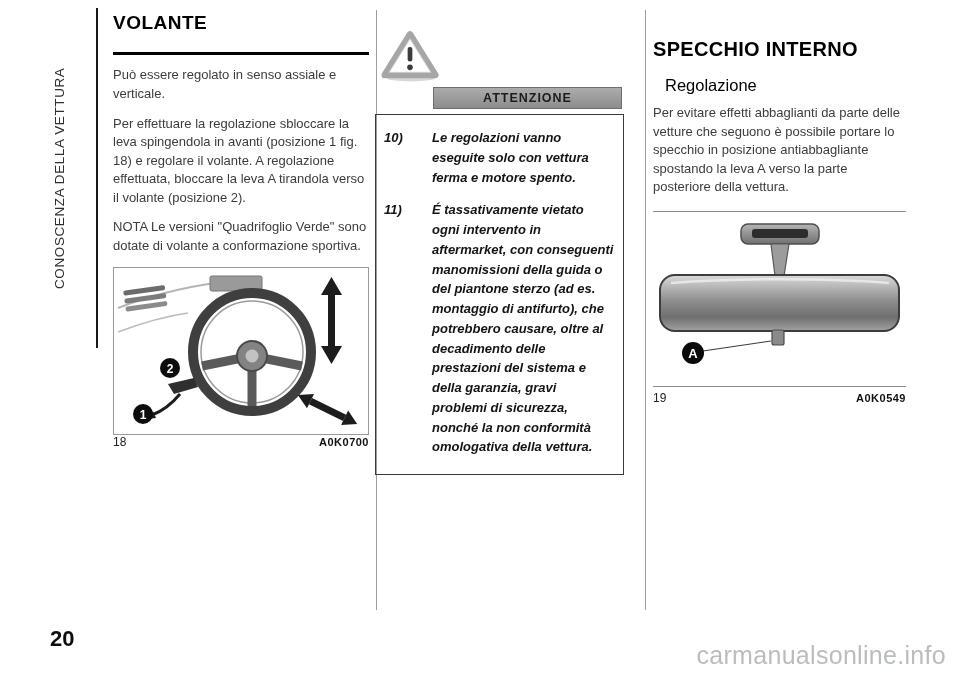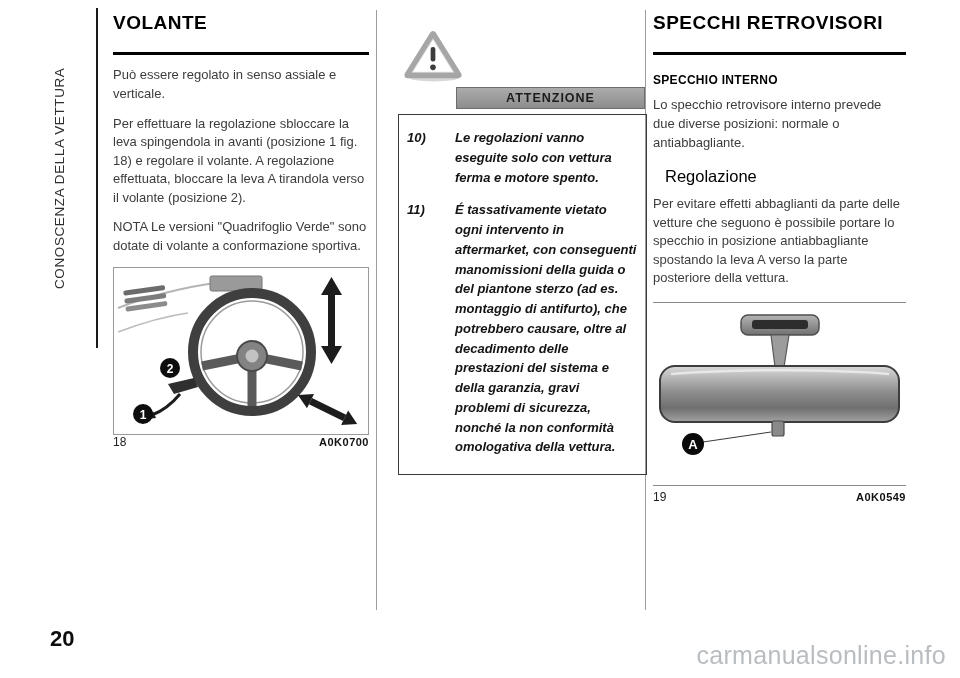--- a/index.html
+++ b/index.html
@@ -14,27 +14,27 @@
   .sidebar-line { position: absolute; left: 96px; top: 8px; width: 1.5px; height: 340px; background: #1a1a1a; }
   .page-number { position: absolute; left: 50px; top: 626px; font-size: 22px; font-weight: 700; color: #0d0d0d; }
   .watermark { position: absolute; right: 14px; top: 641px; font-size: 25px; color: #b9bdc0; letter-spacing: .3px; }
 
   
   .vrule { position: absolute; top: 10px; height: 600px; width: 1px; background: #9d9d9d; }
   .vrule1 { left: 376px; } .vrule2 { left: 645px; }
 
   .col { position: absolute; top: 12px; }
   .col1 { left: 113px; width: 256px; }
-  .col2 { left: 398px; width: 249px; }
+  .col2 { left: 375px; width: 249px; }
   .col3 { left: 653px; width: 253px; }
 
   .h-main { font-size: 19px; font-weight: 700; letter-spacing: .5px; color: #000;
     border-bottom: 3px solid #000; padding-bottom: 18px; margin-bottom: 11px; line-height: 1.18; }
   .body-p { font-size: 13px; line-height: 1.43; color: #3c3c3c; margin-bottom: 11px; }
-  .h-sub1 { font-size: 12px; font-weight: 700; color: #000; margin: 18px 0 9px; letter-spacing: .3px; }
+  .h-sub1 { font-size: 20px; font-weight: 700; color: #000; margin: 26px 0 9px; letter-spacing: .3px; }
   .h-sub2 { font-size: 16.5px; font-weight: 400; color: #000; margin: 15px 12px 9px; }
 
   .warn-refs { display: flex; align-items: center; gap: 5px; font-size: 11px; color: #3c3c3c; margin: 2px 0 10px; }
 
   .fig-box { border: 1px solid #9a9a9a; height: 168px; background: #fff; margin-top: 10px; }
   .fig-caption { display: flex; justify-content: space-between; align-items: baseline; }
   .fig-num { font-size: 12px; color: #222; }
   .fig-code { font-size: 11px; font-weight: 700; color: #111; letter-spacing: .5px; }
 
   
@@ -43,21 +43,21 @@
   .attn-bar { position: absolute; left: 58px; right: 2px; bottom: 0; height: 22px;
     background: linear-gradient(#ababab, #8d8d8d); border: 1px solid #6d6d6d;
     color: #1c1c1c; font-weight: 700; font-size: 12.5px; letter-spacing: 1px;
     display: flex; align-items: center; justify-content: center; }
   .warn-box { border: 1.5px solid #3a3a3a; margin-top: 5px; padding: 13px 9px 4px 8px; }
   .warn-item { display: flex; gap: 21px; font-weight: 700; font-style: italic;
     font-size: 13px; line-height: 1.52; color: #141414; margin-bottom: 13px; }
   .warn-item-num { flex: 0 0 27px; }
 
   .fig2-wrap { margin-top: 14px; border-top: 1px solid #8a8a8a; padding-top: 8px; }
-  .fig2-caption { border-top: 1px solid #8a8a8a; padding-top: 4px; display: flex; justify-content: space-between; align-items: baseline; margin-top: 22px; }
+  .fig2-caption { border-top: 1px solid #8a8a8a; padding-top: 4px; display: flex; justify-content: space-between; align-items: baseline; margin-top: 14px; }
 </style>
 </head>
 <body>
 
 <div class="page">
 
   <div class="sidebar-text">CONOSCENZA DELLA VETTURA</div>
   <div class="sidebar-line"></div>
   <div class="page-number">20</div>
   <div class="watermark">carmanualsonline.info</div>
@@ -134,23 +134,21 @@
         <span>Le regolazioni vanno eseguite solo con vettura ferma e motore spento.</span>
       </div>
       <div class="warn-item">
         <span class="warn-item-num">11)</span>
         <span>É tassativamente vietato ogni intervento in aftermarket, con conseguenti manomissioni della guida o del piantone sterzo (ad es. montaggio di antifurto), che potrebbero causare, oltre al decadimento delle prestazioni del sistema e della garanzia, gravi problemi di sicurezza, nonché la non conformità omologativa della vettura.</span>
       </div>
     </div>
   </div>
 
   <div class="col col3">
-    <div class="h-main">SPECCHI RETROVISORI</div>
     <div class="h-sub1">SPECCHIO INTERNO</div>
-    <p class="body-p">Lo specchio retrovisore interno prevede due diverse posizioni: normale o antiabbagliante.</p>
     <div class="h-sub2">Regolazione</div>
     <p class="body-p">Per evitare effetti abbaglianti da parte delle vetture che seguono è possibile portare lo specchio in posizione antiabbagliante spostando la leva A verso la parte posteriore della vettura.</p>
 
     <div class="fig2-wrap">
       <svg width="253" height="148" viewBox="0 0 253 148">
         <defs>
           <linearGradient id="mirrorGrad" x1="0" y1="0" x2="0" y2="1">
             <stop offset="0" stop-color="#dadada"></stop>
             <stop offset="0.45" stop-color="#8f8f8f"></stop>
             <stop offset="0.75" stop-color="#6f6f6f"></stop>

